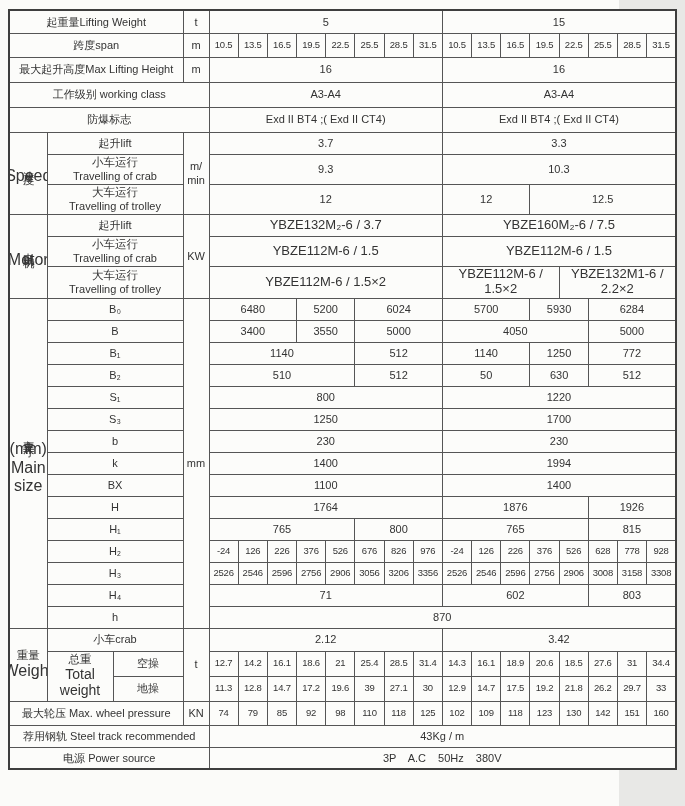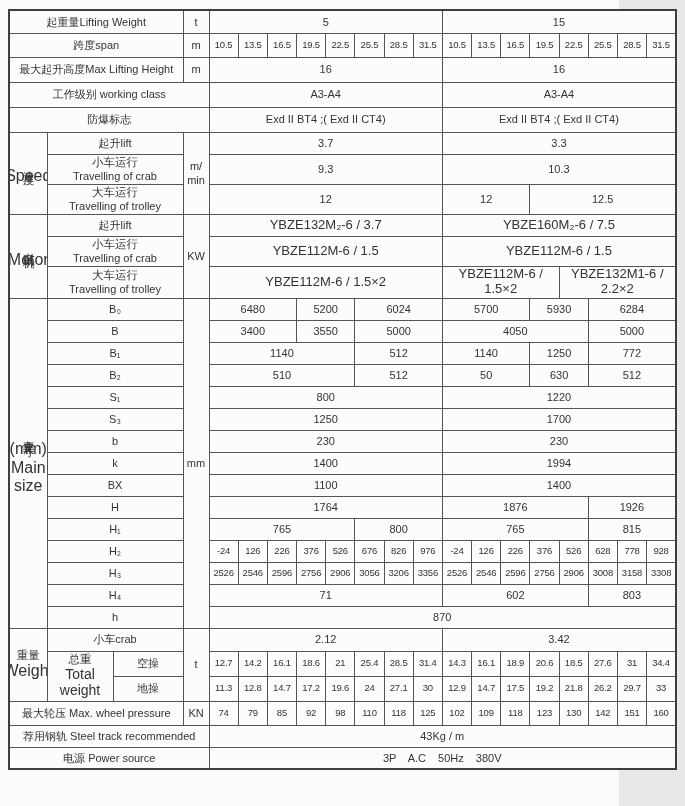--- a/index.html
+++ b/index.html
@@ -363,21 +363,21 @@
     <td class="num">34.4</td>
   </tr>
 
   <tr class="h25">
     <td>地操</td>
     <td class="num">11.3</td>
     <td class="num">12.8</td>
     <td class="num">14.7</td>
     <td class="num">17.2</td>
     <td class="num">19.6</td>
-    <td class="num">24</td>
+    <td class="num">39</td>
     <td class="num">27.1</td>
     <td class="num">30</td>
     <td class="num">12.9</td>
     <td class="num">14.7</td>
     <td class="num">17.5</td>
     <td class="num">19.2</td>
     <td class="num">21.8</td>
     <td class="num">26.2</td>
     <td class="num">29.7</td>
     <td class="num">33</td>

